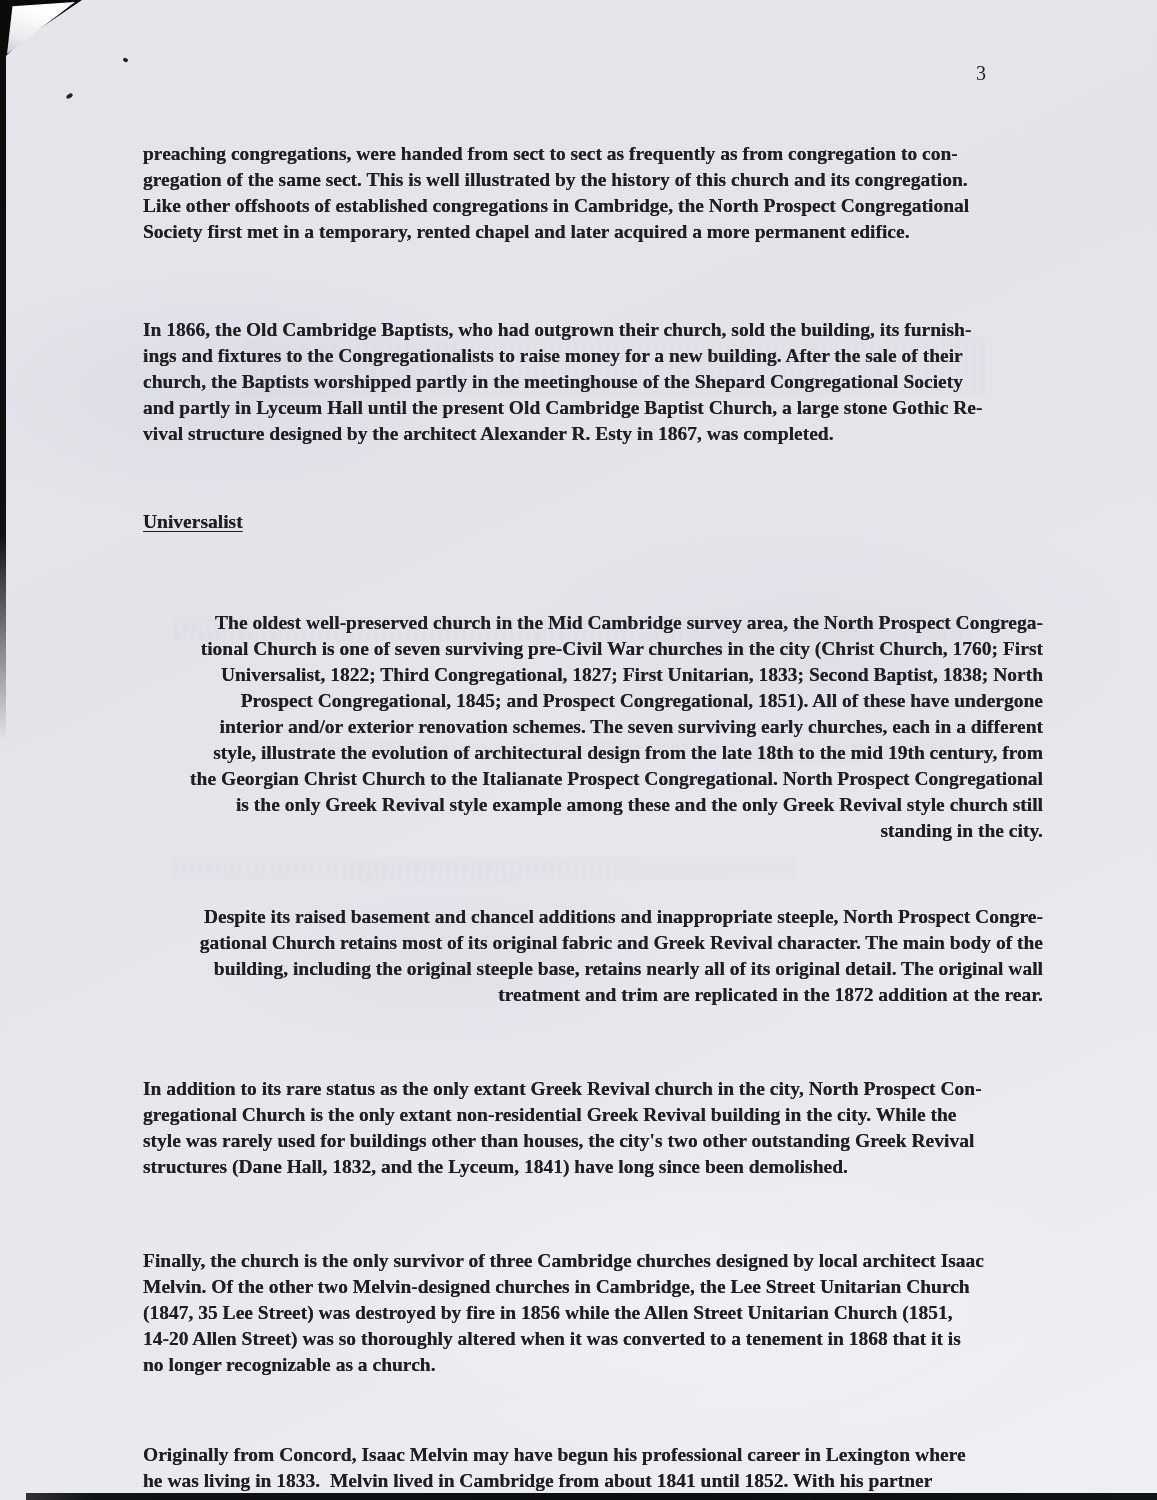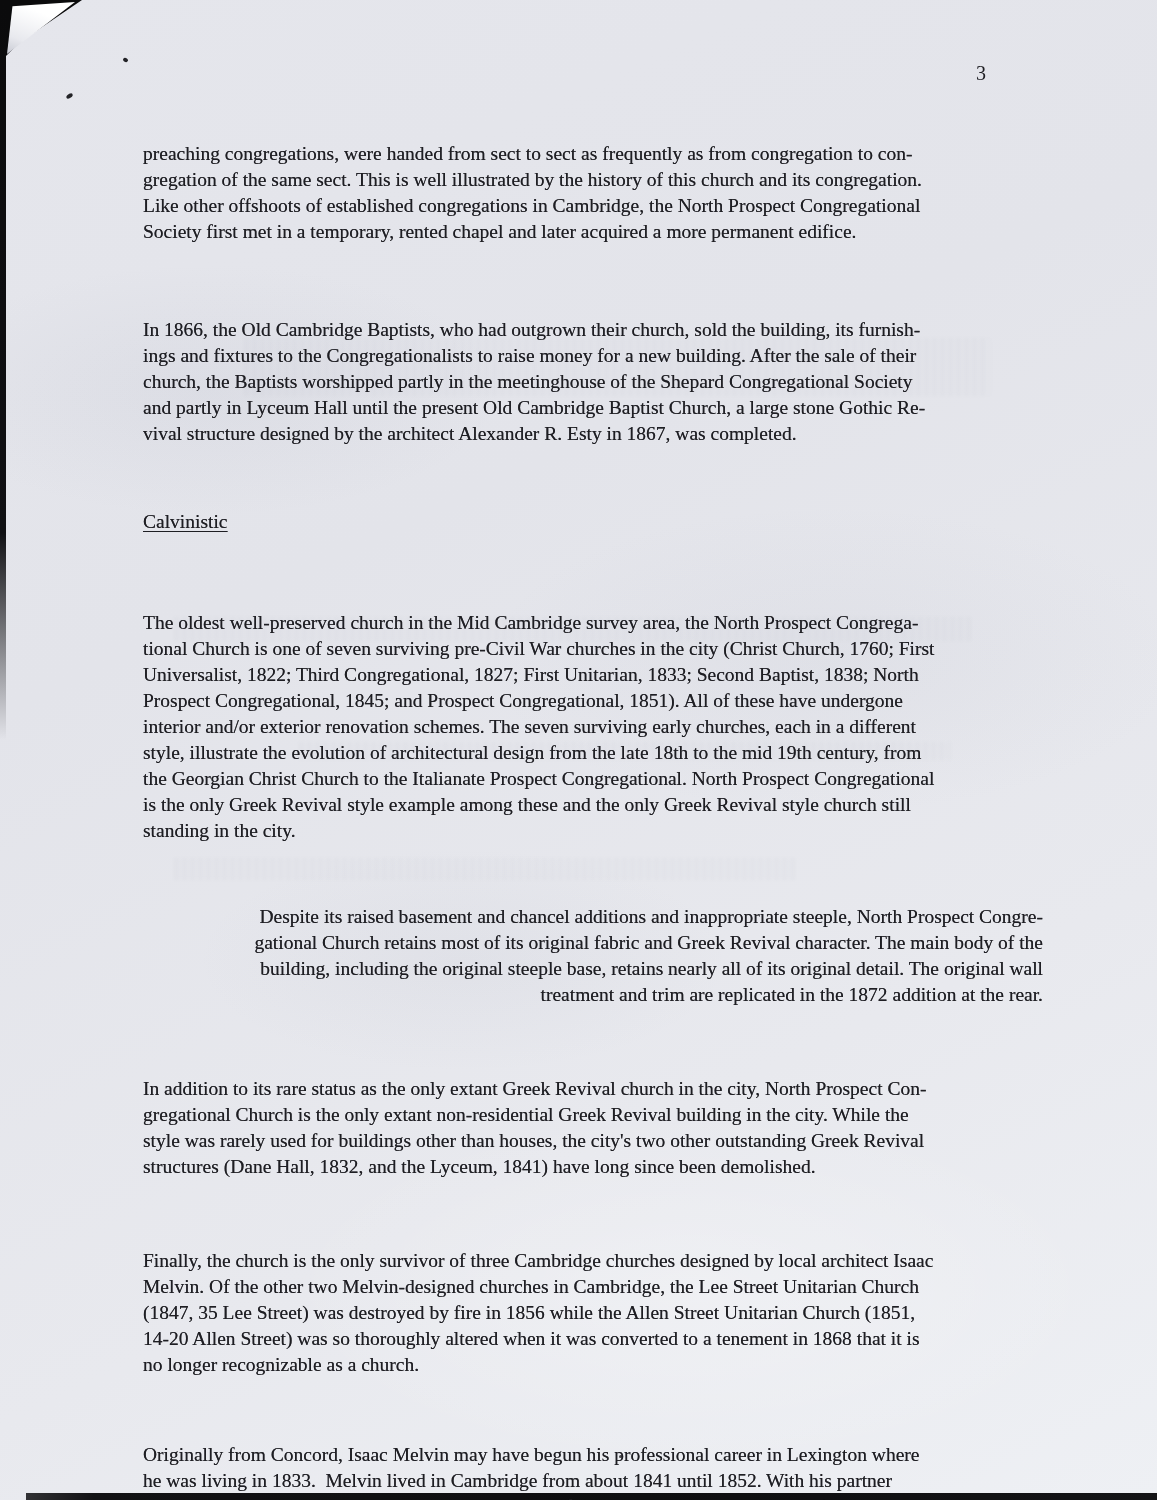--- a/index.html
+++ b/index.html
@@ -65,27 +65,27 @@
     font-size: 20px;
   }
 
   .content {
     position: absolute; left: 143px; top: 89px; width: 900px;
     font-size: 19.5px; line-height: 26px;
     white-space: pre;
     text-shadow: 0 0 0.6px rgba(30,30,35,0.75);
   }
   .content p, .content h2 {
-    margin: 0; padding: 0; font-size: inherit; font-weight: normal;
+    margin: 0; padding: 0; font-size: inherit; font-weight: bold;
   }
   .heading { text-decoration: underline; text-underline-offset: 3px; }
   .b-p1 { margin-bottom: 20px !important; }
   .b-p2 { margin-bottom: 10px !important; }
   .b-h1 { margin-bottom: 23px !important; }
-  .b-p3 { margin-bottom: 8px !important; }
+  .b-p3 { margin-bottom: 8px !important; text-align: right; }
   .b-p4 { margin-bottom: 16px !important; text-align: right; }
   .b-p5 { margin-bottom: 16px !important; }
   .b-p6 { margin-bottom: 12px !important; }
   .b-p7 { margin-bottom: 10px !important; }
 </style>
 </head>
 <body>
 
 <div class="page">
   <div class="texture"></div>
@@ -108,21 +108,21 @@
   <div class="content">
     <p class="b-p1">preaching congregations, were handed from sect to sect as frequently as from congregation to con-
 gregation of the same sect. This is well illustrated by the history of this church and its congregation.
 Like other offshoots of established congregations in Cambridge, the North Prospect Congregational
 Society first met in a temporary, rented chapel and later acquired a more permanent edifice.</p>
     <p class="b-p2">In 1866, the Old Cambridge Baptists, who had outgrown their church, sold the building, its furnish-
 ings and fixtures to the Congregationalists to raise money for a new building. After the sale of their
 church, the Baptists worshipped partly in the meetinghouse of the Shepard Congregational Society
 and partly in Lyceum Hall until the present Old Cambridge Baptist Church, a large stone Gothic Re-
 vival structure designed by the architect Alexander R. Esty in 1867, was completed.</p>
-    <h2 class="heading b-h1">Calvinistic</h2>
+    <h2 class="heading b-h1">Universalist</h2>
     <p class="b-p3">The oldest well-preserved church in the Mid Cambridge survey area, the North Prospect Congrega-
 tional Church is one of seven surviving pre-Civil War churches in the city (Christ Church, 1760; First
 Universalist, 1822; Third Congregational, 1827; First Unitarian, 1833; Second Baptist, 1838; North
 Prospect Congregational, 1845; and Prospect Congregational, 1851). All of these have undergone
 interior and/or exterior renovation schemes. The seven surviving early churches, each in a different
 style, illustrate the evolution of architectural design from the late 18th to the mid 19th century, from
 the Georgian Christ Church to the Italianate Prospect Congregational. North Prospect Congregational
 is the only Greek Revival style example among these and the only Greek Revival style church still
 standing in the city.</p>
     <p class="b-p4">Despite its raised basement and chancel additions and inappropriate steeple, North Prospect Congre-

